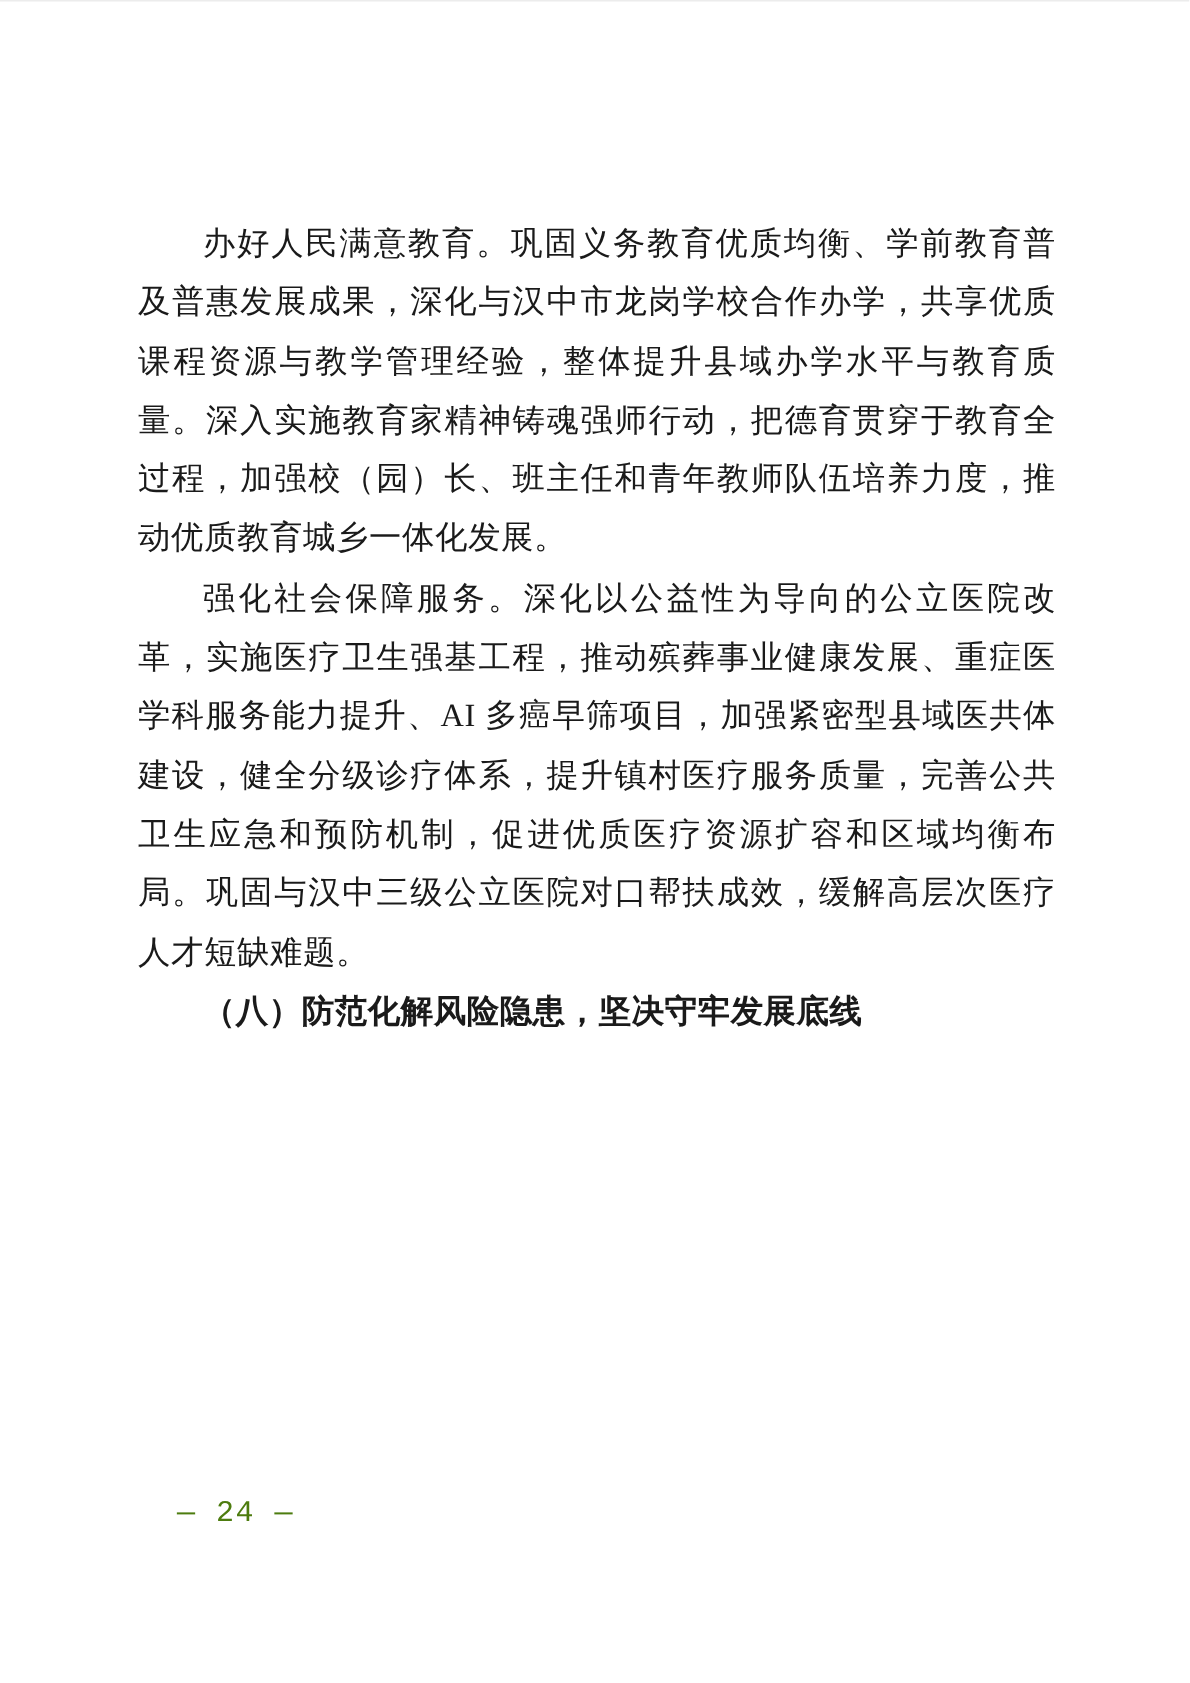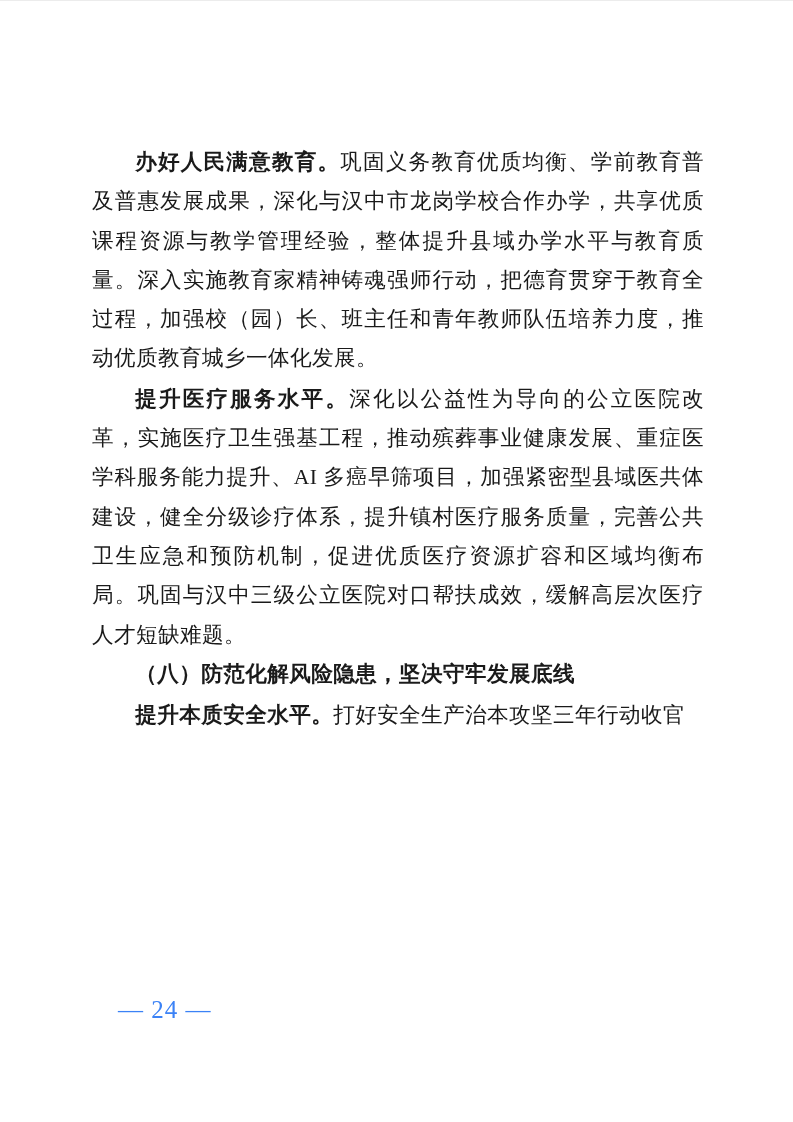--- a/index.html
+++ b/index.html
@@ -27,51 +27,50 @@
     text-align: justify;
     text-justify: inter-ideograph;
     letter-spacing: 0.4px;
   }
   .content p {
     margin: 0;
     padding: 0;
     text-indent: 2em;
   }
   .lead {
-    font-weight: 700;
+    font-weight: 400;
     font-family: "Liberation Sans", "DejaVu Sans", sans-serif;
   }
   .heading {
     font-weight: 700;
     font-family: Liberation Mono, monospace;
   }
   .footer {
     position: absolute;
     left: 118px;
     top: 995px;
-    font-size: 25px;
+    font-size: 20px;
     line-height: 28px;
     letter-spacing: 1px;
-    color: #3b82f6;
-    font-family: Liberation Serif, serif;
+    color: #4d7c0f;
+    font-family: Liberation Mono, monospace;
   }
 </style>
 </head>
 <body>
 
 <div class="page">
 
   <div class="content">
 
     <p><span class="lead">办好人民满意教育。</span><span>巩固义务教育优质均衡、学前教育普及普惠发展成果，深化与汉中市龙岗学校合作办学，共享优质课程资源与教学管理经验，整体提升县域办学水平与教育质量。深入实施教育家精神铸魂强师行动，把德育贯穿于教育全过程，加强校（园）长、班主任和青年教师队伍培养力度，推动优质教育城乡一体化发展。</span></p>
 
-    <p><span class="lead">提升医疗服务水平。</span><span>深化以公益性为导向的公立医院改革，实施医疗卫生强基工程，推动殡葬事业健康发展、重症医学科服务能力提升、AI 多癌早筛项目，加强紧密型县域医共体建设，健全分级诊疗体系，提升镇村医疗服务质量，完善公共卫生应急和预防机制，促进优质医疗资源扩容和区域均衡布局。巩固与汉中三级公立医院对口帮扶成效，缓解高层次医疗人才短缺难题。</span></p>
+    <p><span class="lead">强化社会保障服务。</span><span>深化以公益性为导向的公立医院改革，实施医疗卫生强基工程，推动殡葬事业健康发展、重症医学科服务能力提升、AI 多癌早筛项目，加强紧密型县域医共体建设，健全分级诊疗体系，提升镇村医疗服务质量，完善公共卫生应急和预防机制，促进优质医疗资源扩容和区域均衡布局。巩固与汉中三级公立医院对口帮扶成效，缓解高层次医疗人才短缺难题。</span></p>
 
 
     <p><span class="heading">（八）防范化解风险隐患，坚决守牢发展底线</span></p>
 
-    <p><span class="lead">提升本质安全水平。</span><span>打好安全生产治本攻坚三年行动收官</span></p>
 
   </div>
 
   <div class="footer">— 24 —</div>
 
 </div>
 
 </body></html>

